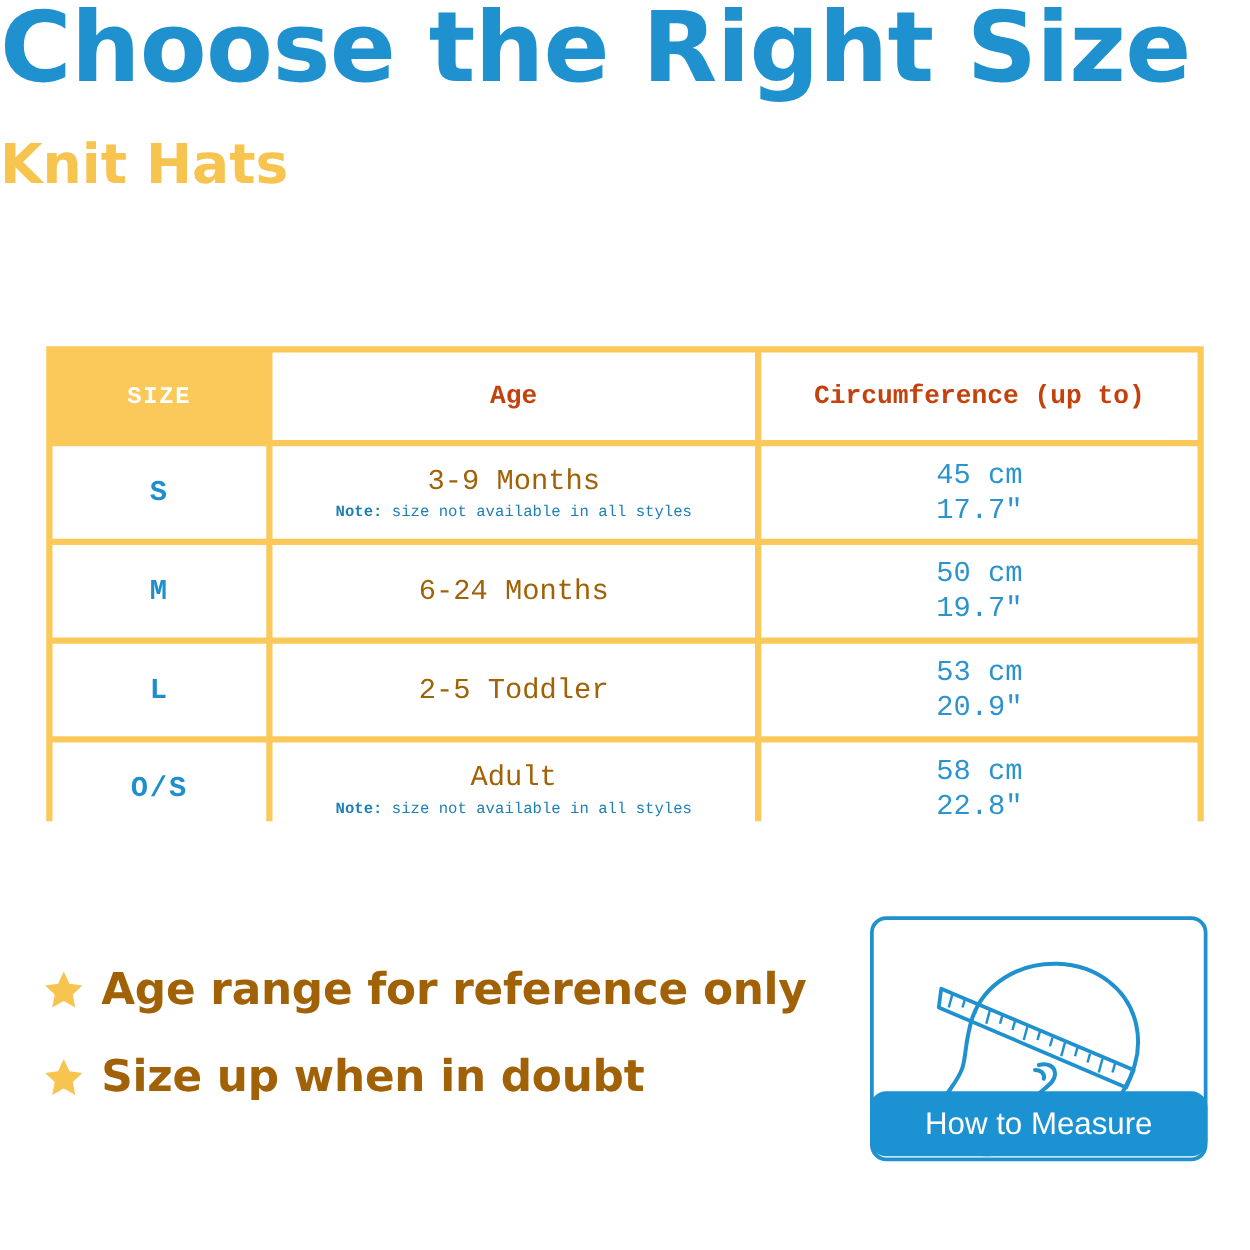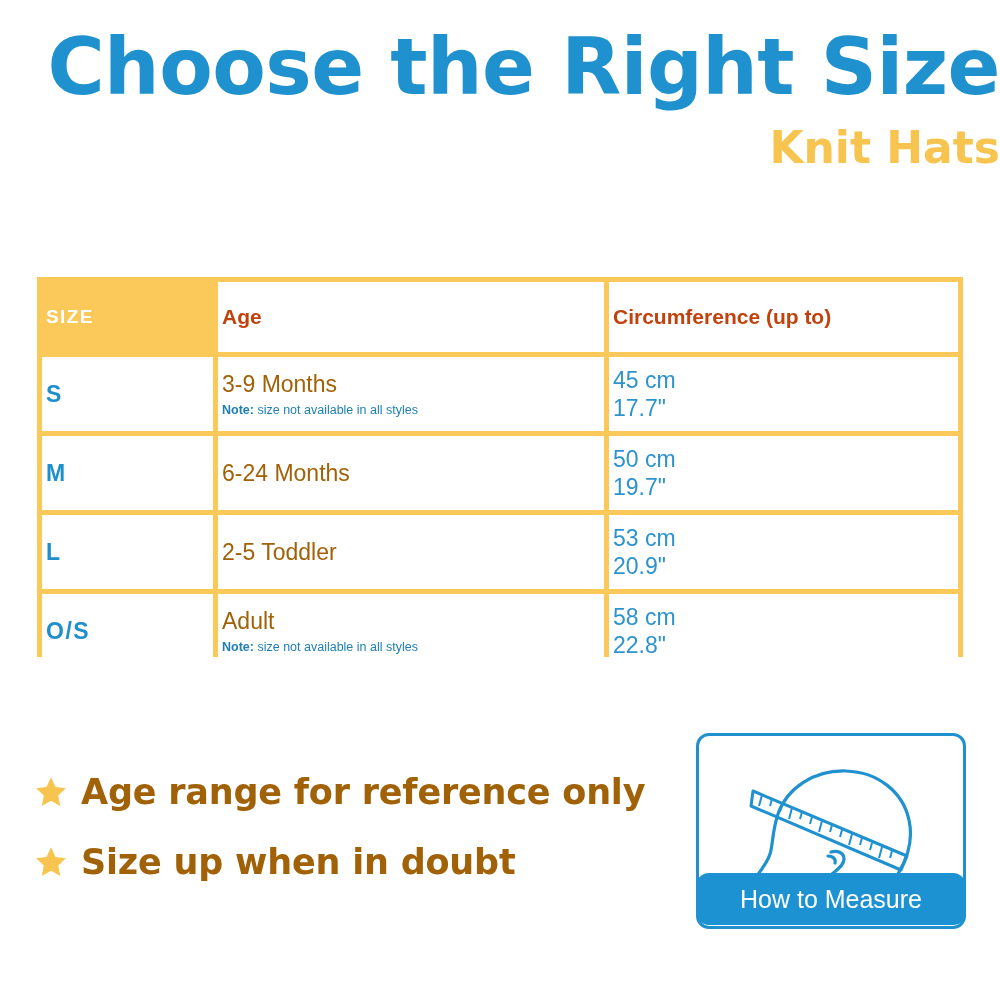--- a/index.html
+++ b/index.html
@@ -10,33 +10,32 @@
     width: 1000px;
     height: 1000px;
     background: #ffffff;
     font-family: "Liberation Sans", sans-serif;
     overflow: hidden;
     position: relative;
   }
 
   
   .header {
-    padding-top: 28px;
-    text-align: right;
+    text-align: left;
   }
   .title {
     font-size: 78px;
     line-height: 1.02;
     font-weight: 700;
     color: #1E91CE;
     letter-spacing: -0.5px;
     font-family: "DejaVu Sans", sans-serif;
   }
   .subtitle {
-    margin-top: 14px;
+    margin-top: 26px;
     font-size: 44px;
     font-weight: 700;
     color: #F6C44F;
     font-family: "DejaVu Sans", sans-serif;
   }
 
   
   .table-wrap {
     position: absolute;
     left: 37px;
@@ -48,23 +47,24 @@
   }
   .tbl {
     width: 100%;
     height: 100%;
     border-collapse: separate;
     border-spacing: 5px;
     table-layout: fixed;
   }
   .tbl td, .tbl th {
     background: #ffffff;
-    text-align: left;
+    text-align: center;
     vertical-align: middle;
     padding: 2px 4px;
+    font-family: Liberation Mono, monospace;
   }
   .col-size  { width: 163px; }
   .col-age   { width: 378px; }
   .col-circ  { width: auto; }
 
   thead th {
     height: 66px;
     color: #c2410c;
     font-size: 21px;
     font-weight: 700;

